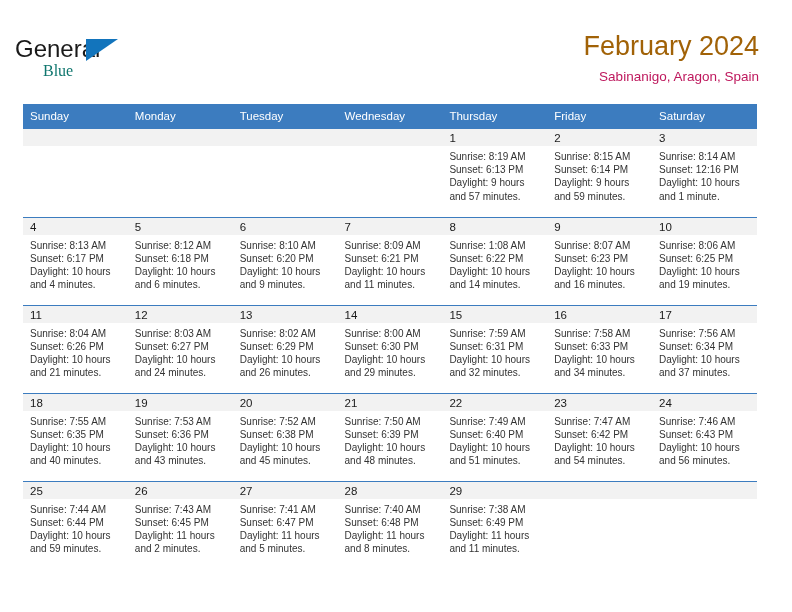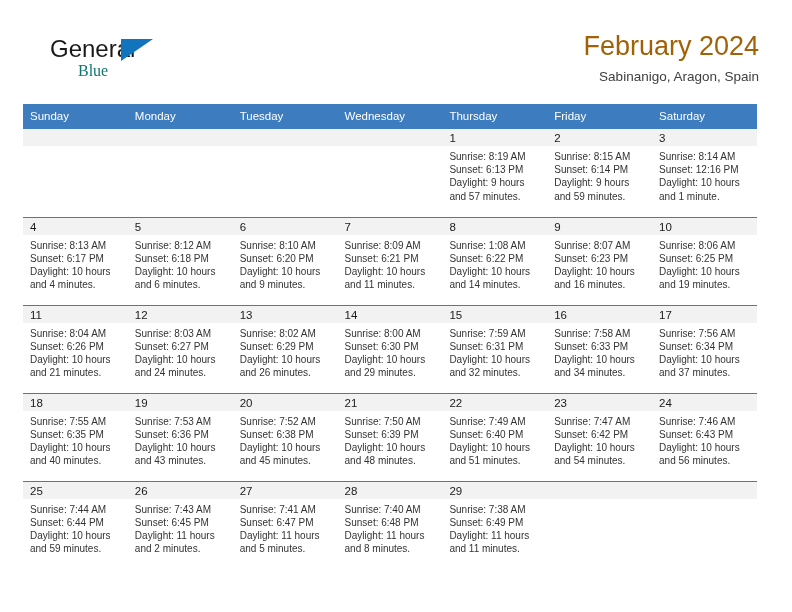--- a/index.html
+++ b/index.html
@@ -18,21 +18,21 @@
   .page {
     position: relative;
     width: 792px;
     height: 612px;
     box-sizing: border-box;
   }
 
   
   .header {
     position: absolute;
-    left: 50px;
+    left: 15px;
     top: 30px;
     right: 33px;
     height: 62px;
   }
   .brand {
     position: absolute;
     left: 0;
     top: 6px;
     width: 240px;
     height: 56px;
@@ -76,21 +76,21 @@
     font-size: 27px;
     line-height: 32px;
     color: #a16207;
     font-family: "Liberation Sans", sans-serif;
     white-space: nowrap;
   }
   .cal-subtitle {
     margin-top: 6px;
     font-size: 13.5px;
     line-height: 17px;
-    color: #404040;
+    color: #be185d;
     white-space: nowrap;
   }
 
   
   .calendar {
     position: absolute;
     left: 23px;
     top: 104px;
     width: 734px;
     border-collapse: collapse;

